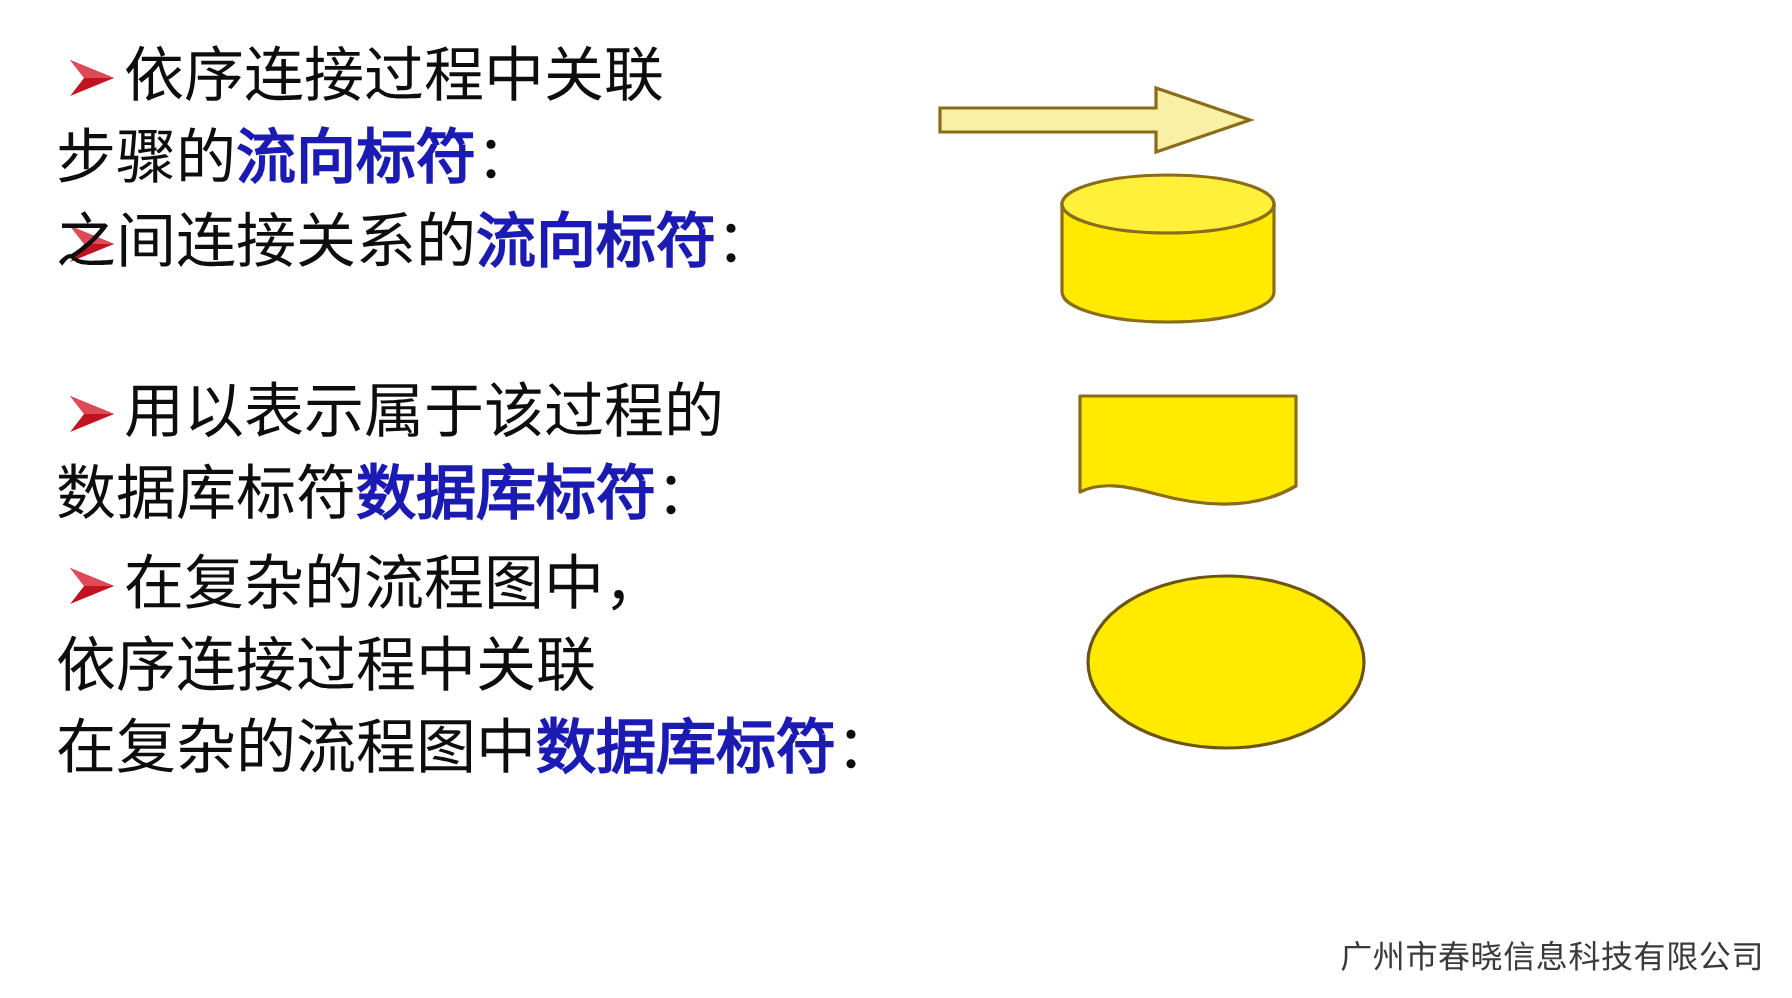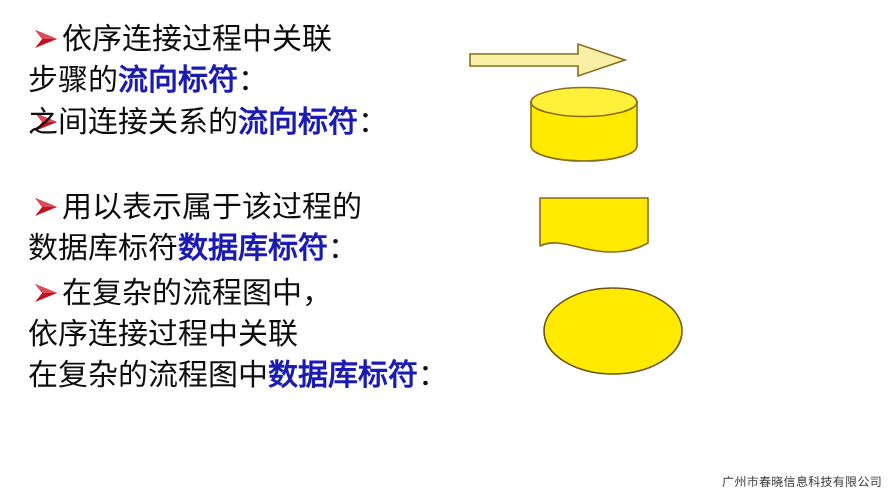--- a/index.html
+++ b/index.html
@@ -75,21 +75,21 @@
   #flow-arrow   { left: 468px; top: 42px;  width: 160px; height: 36px; }
   #db-cylinder  { left: 528px; top: 86px;  width: 112px; height: 76px; }
   #doc-shape    { left: 538px; top: 196px; width: 112px; height: 62px; }
   #connector    { left: 542px; top: 286px; width: 142px; height: 90px; }
 
   
   #footer {
     position: absolute;
     right: 14px;
     bottom: 10px;
-    font-size: 12px;
+    font-size: 16px;
     color: #3a3a3a;
     font-family: "DejaVu Sans", "Liberation Sans", sans-serif;
     letter-spacing: 0.3px;
     white-space: nowrap;
   }
 </style>
 </head>
 <body>
 
 <div id="slide">

